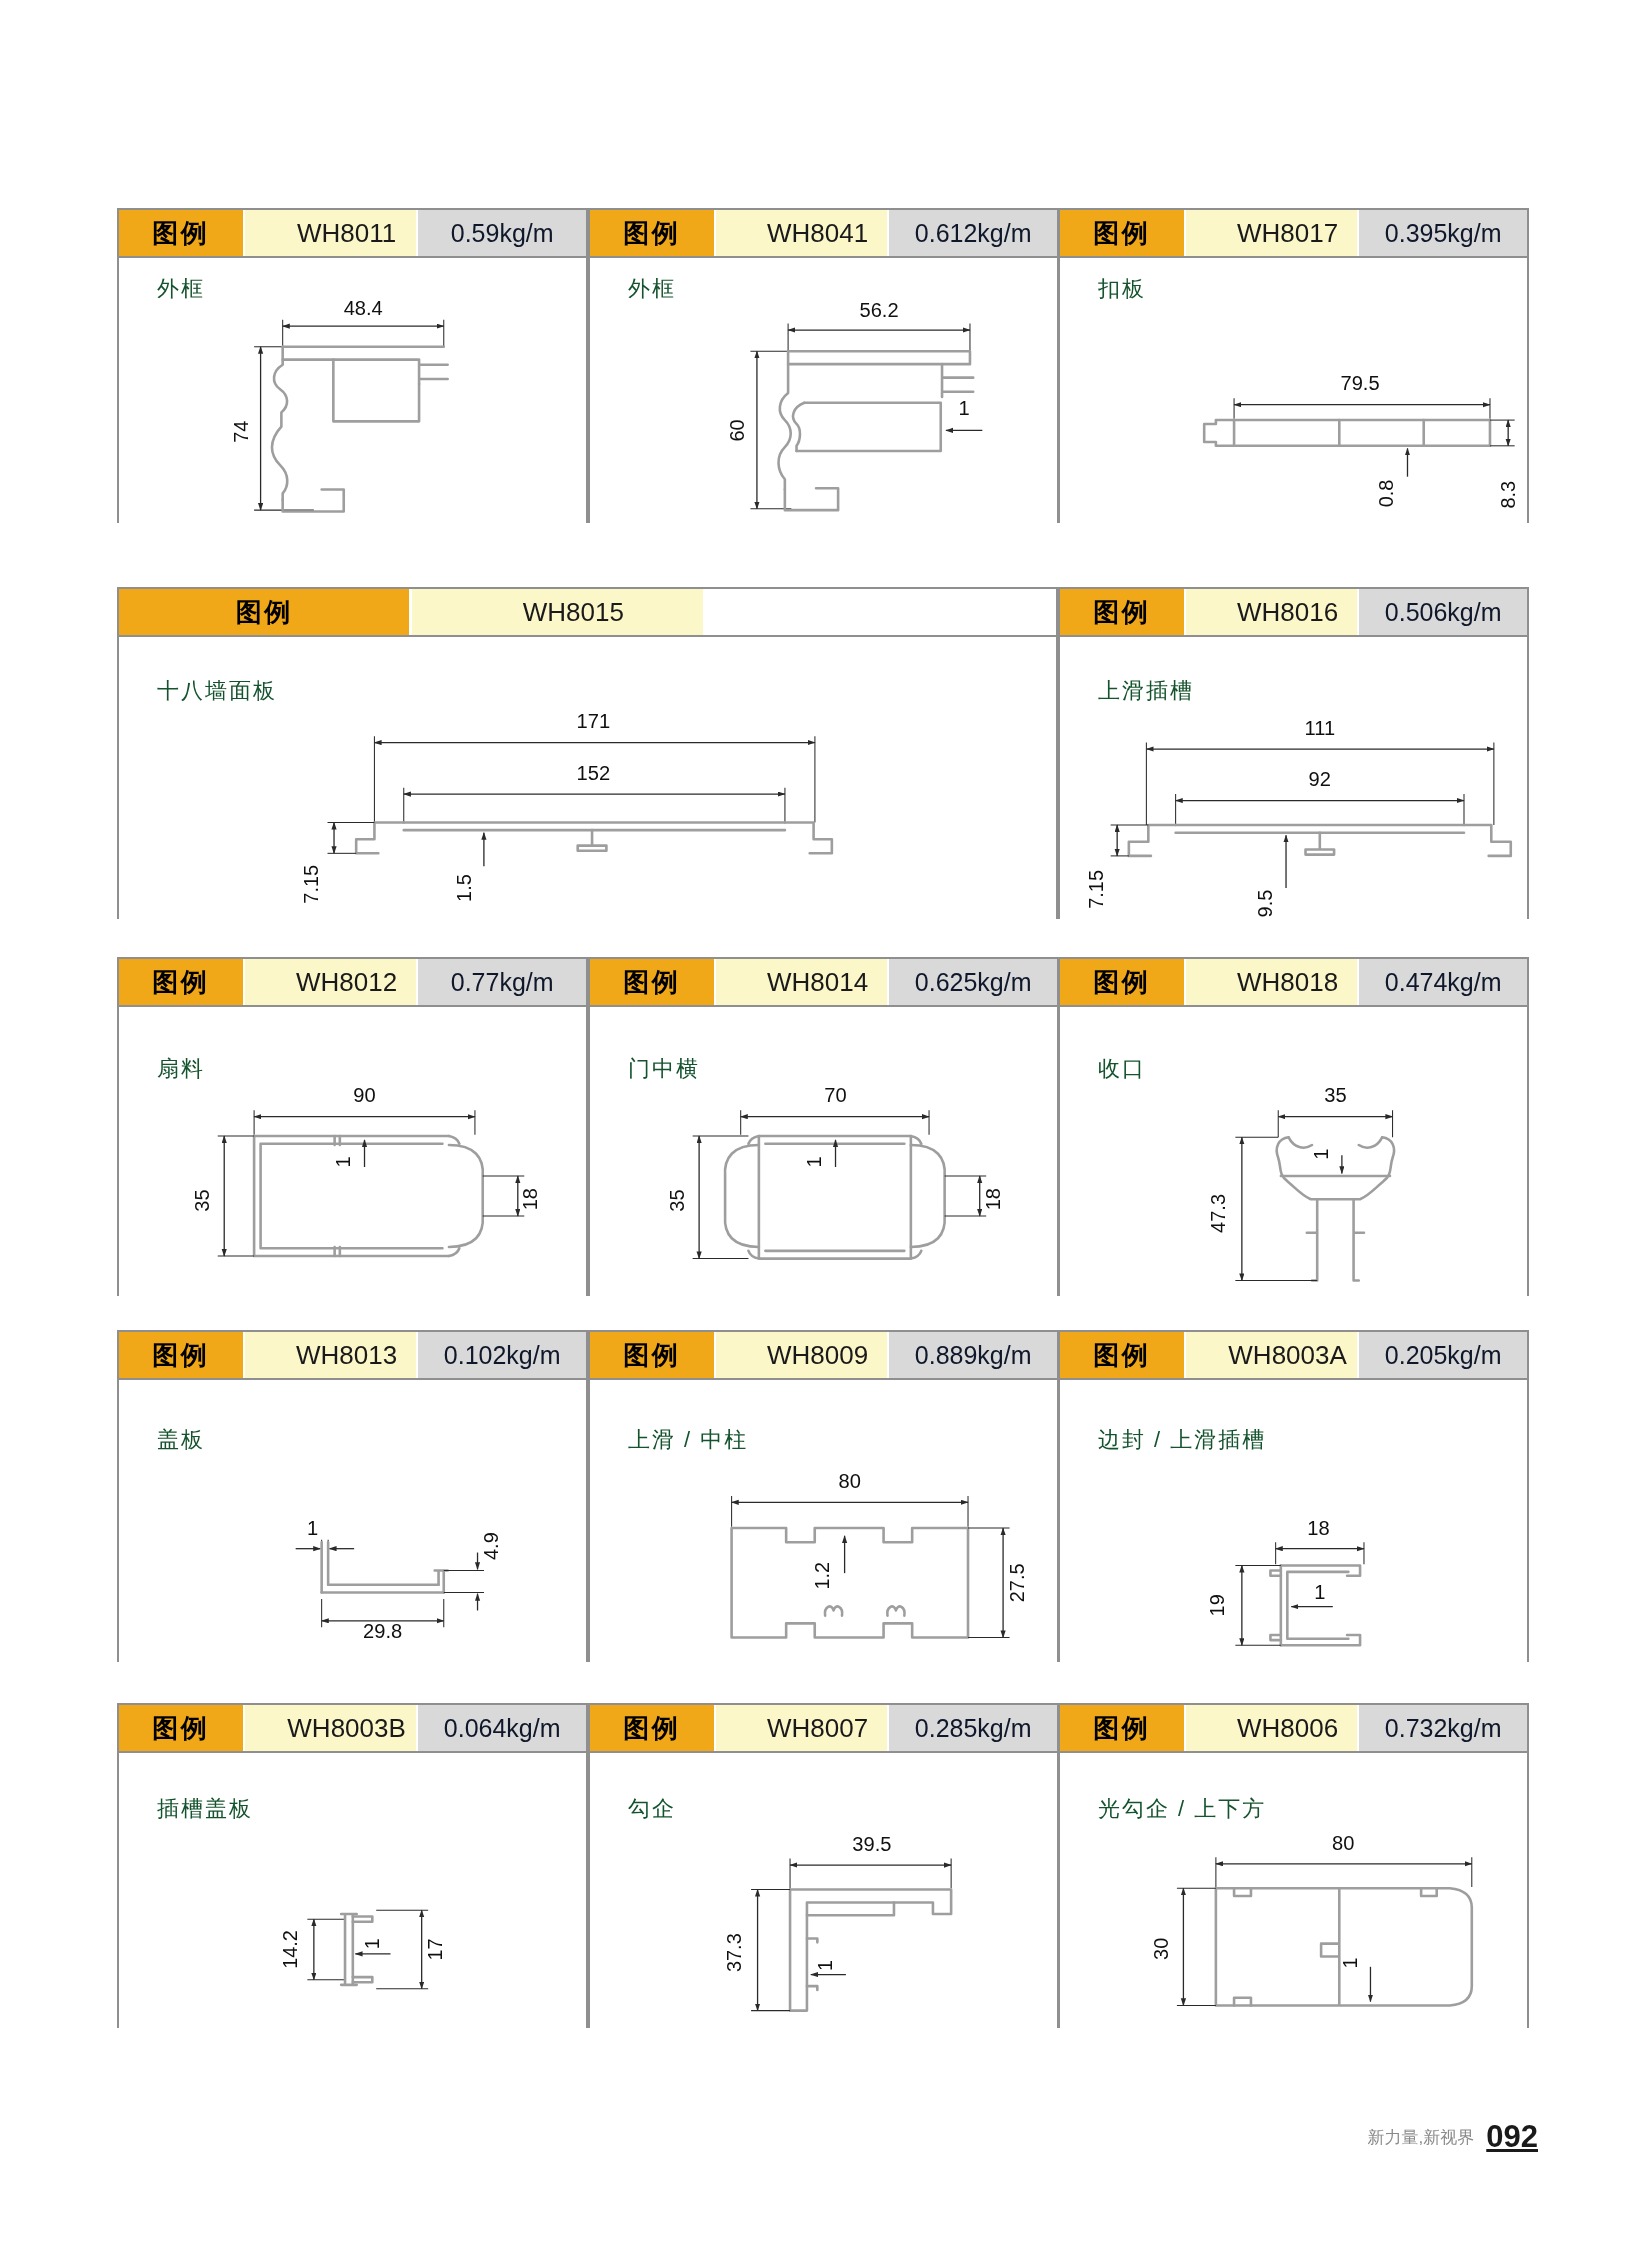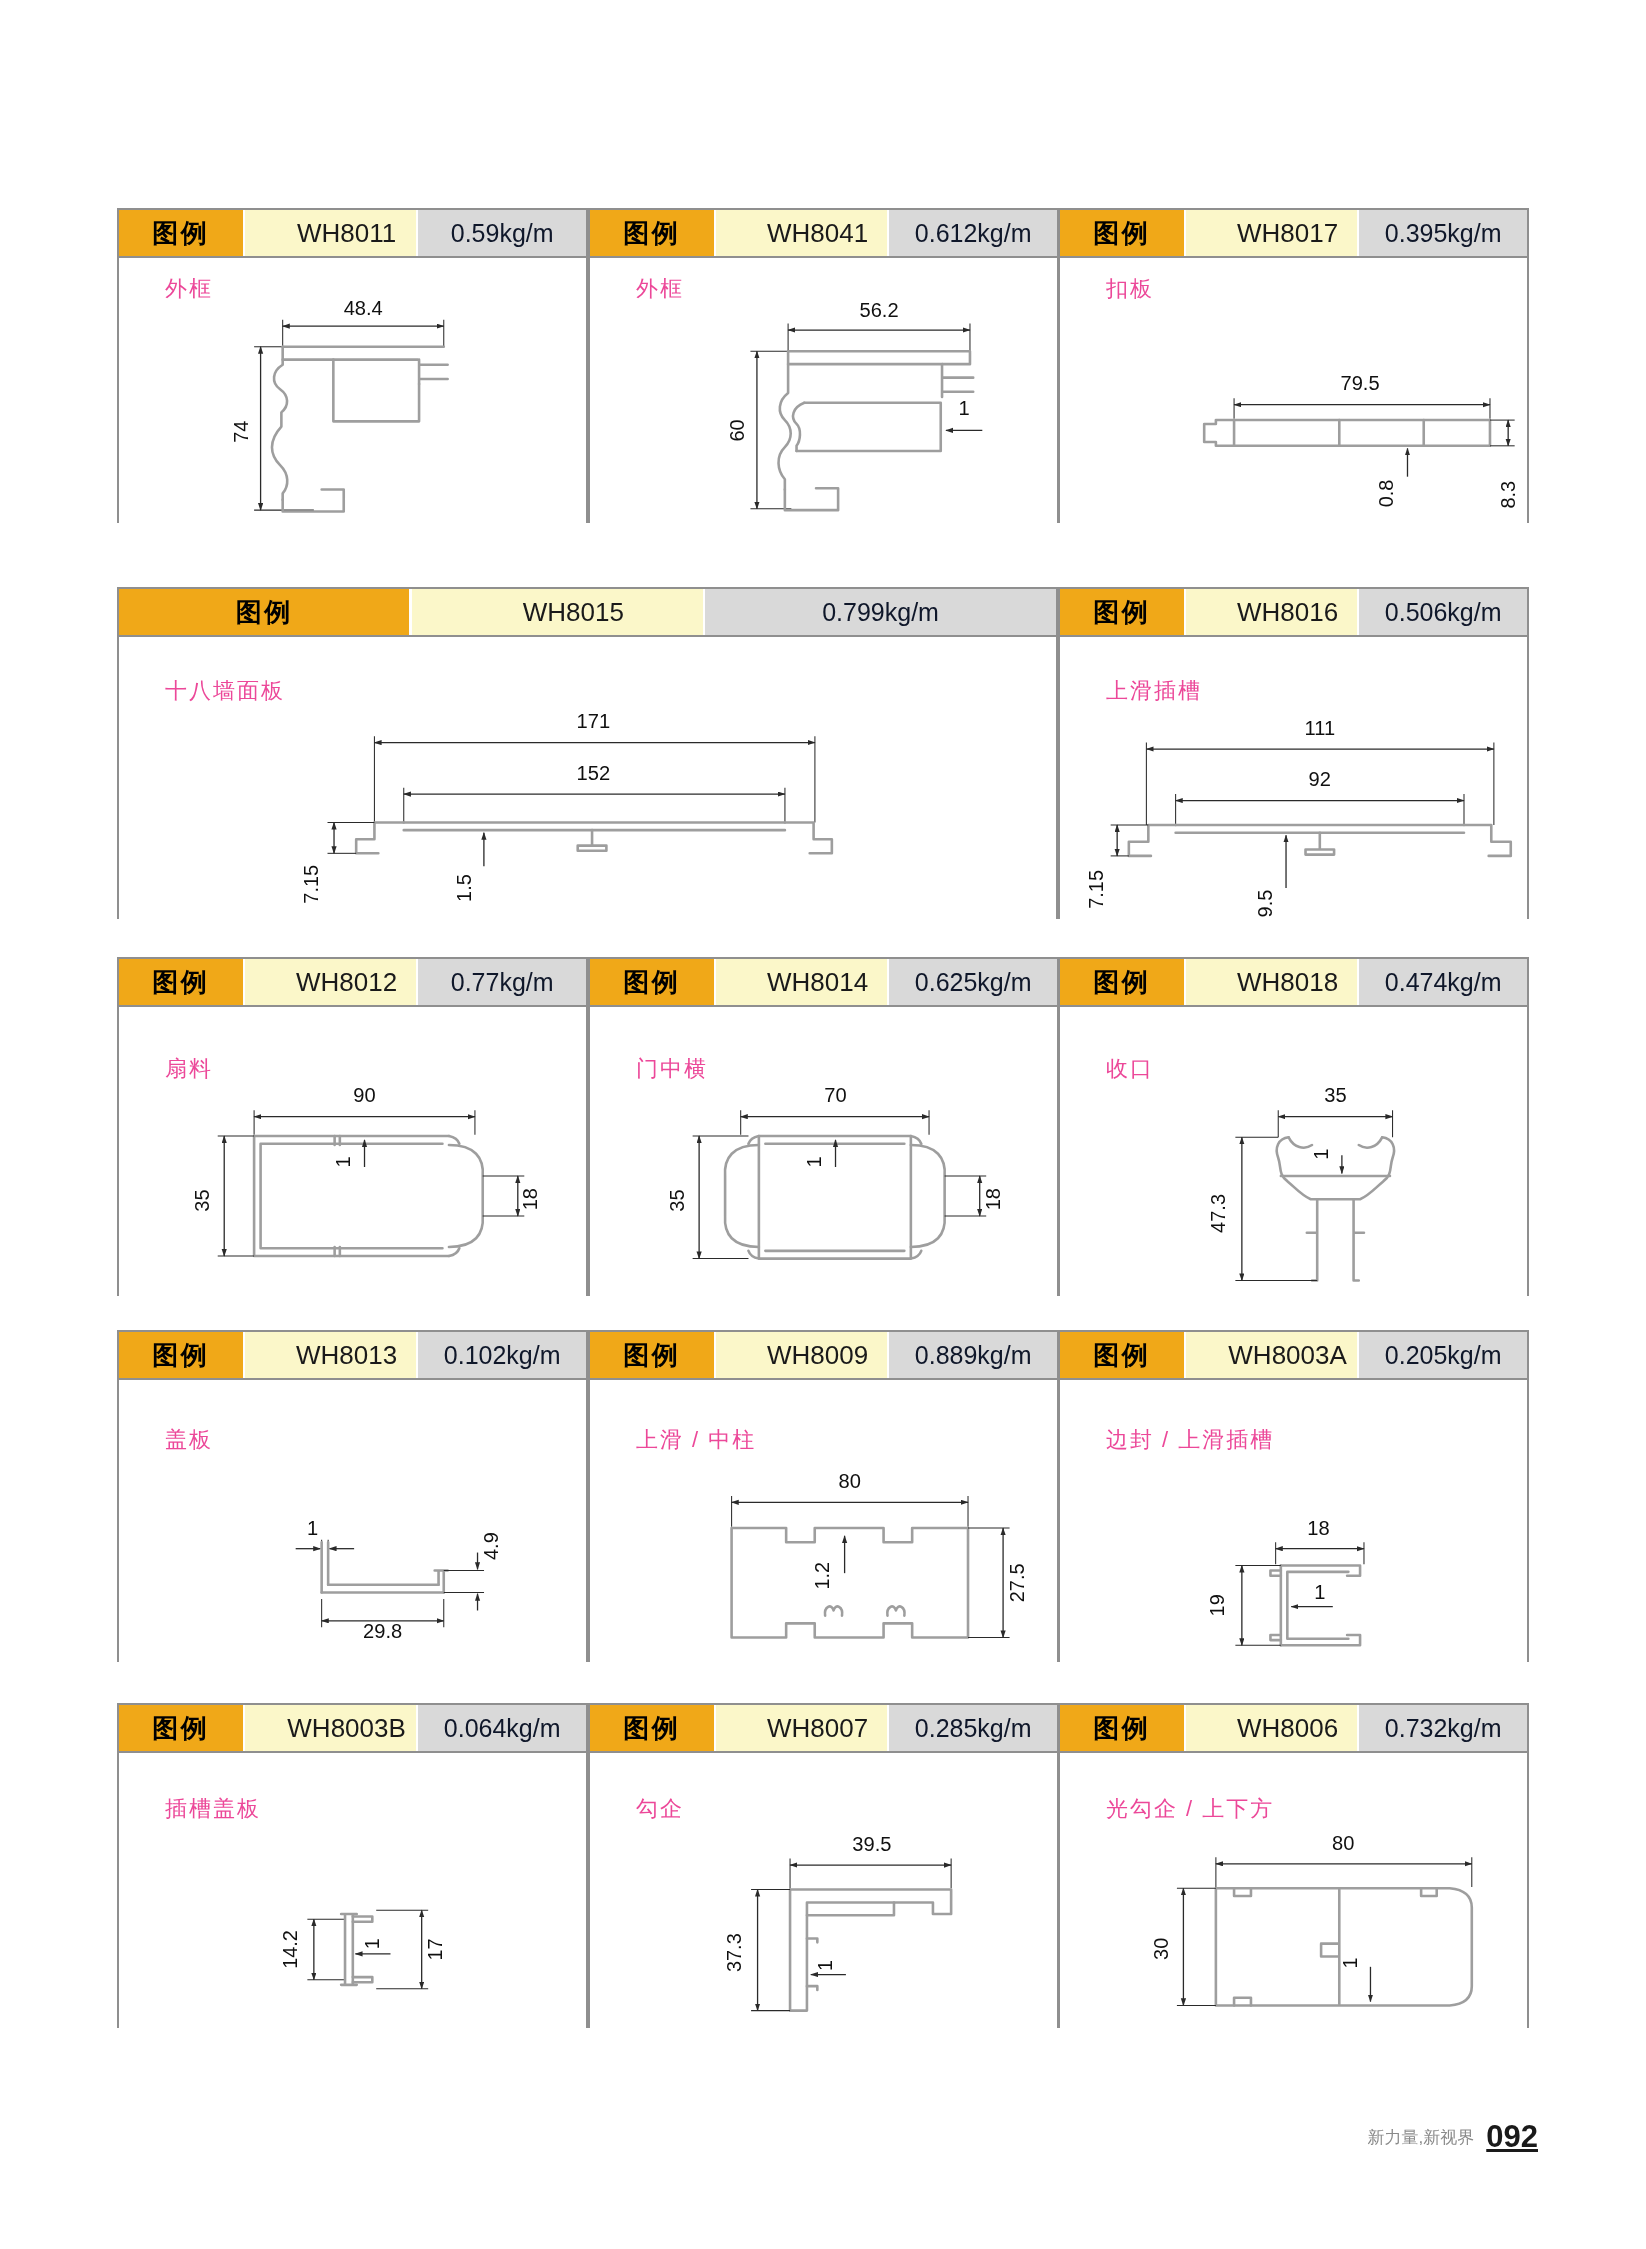--- a/index.html
+++ b/index.html
@@ -10,21 +10,21 @@
   .cell { position:absolute; border:2px solid var(--border); box-sizing:border-box; background:#fff; }
   .chead { display:flex; height:46px; gap:2.6px; background:#fff; }
   .seg { display:flex; align-items:center; justify-content:center; box-sizing:border-box; white-space:nowrap; }
   .seg.legend { background:var(--orange); font-weight:bold; color:#000; font-size:26px; flex:0 0 26.5%; letter-spacing:2.6px; }
   .seg.code   { background:var(--yellow); color:#1a1a1a; font-size:26px; flex:0 0 36.5%;padding-left:32px; }
   .seg.weight { background:var(--gray); color:#0f172a; font-size:25px; flex:1 1 auto; }
   .cell.wide .seg.legend { flex:0 0 31%; }
   .cell.wide .seg.code   { flex:0 0 31%; }
 
   .cbody { position:relative; height:calc(100% - 46px); border-top:2px solid var(--border); background:#fff; }
-  .pname { position:absolute; left:46px; font-size:22px; color:#ec4899; letter-spacing:2px; white-space:nowrap; }
+  .pname { position:absolute; left:38px; font-size:22px; color:#14532d; letter-spacing:2px; white-space:nowrap; }
   .r1 .pname { top:15.7px; } .r2 .pname { top:39px; } .r3 .pname { top:47px; }
   .r4 .pname { top:45px; } .r5 .pname { top:41px; }
 
   svg.draw { position:absolute; left:0; top:0; width:100%; height:100%; }
   .prof { stroke:#9E9E9E; stroke-width:4; fill:none; stroke-linecap:round; stroke-linejoin:round; }
   .dim  { stroke:#2A2A2A; stroke-width:2; fill:none; }
   .ext  { stroke:#2A2A2A; stroke-width:1.6; fill:none; }
   .dt   { font-size:31px; fill:#101010; text-anchor:middle; font-family:"Liberation Sans","DejaVu Sans",sans-serif; }
 
   #footnote { position:absolute; left:117px; width:1411px; top:2080px; text-align:center;
@@ -126,21 +126,20 @@
         <line class="ext" x1="662" y1="252" x2="700" y2="252"></line>
         <line class="ext" x1="662" y1="292" x2="700" y2="292"></line>
       </svg>
     </div>
   </div>
 
   <div class="cell r2 wide" style="left:117px;top:587px;width:941px;height:332px;">
     <div class="chead">
       <div class="seg legend">图例</div>
       <div class="seg code">WH8015</div>
-      <div class="seg weight">0.799kg/m</div>
     </div>
     <div class="cbody">
       <div class="pname">十八墙面板</div>
       <svg class="draw" viewBox="0 0 1438 438" preserveAspectRatio="none">
         <text class="dt" x="728" y="142">171</text>
         <line class="dim" x1="392" y1="164" x2="1068" y2="164" marker-start="url(#arr)" marker-end="url(#arr)"></line>
         <line class="ext" x1="392" y1="154" x2="392" y2="288"></line>
         <line class="ext" x1="1068" y1="154" x2="1068" y2="288"></line>
         <text class="dt" x="728" y="222">152</text>
         <line class="dim" x1="437" y1="244" x2="1022" y2="244" marker-start="url(#arr)" marker-end="url(#arr)"></line>

